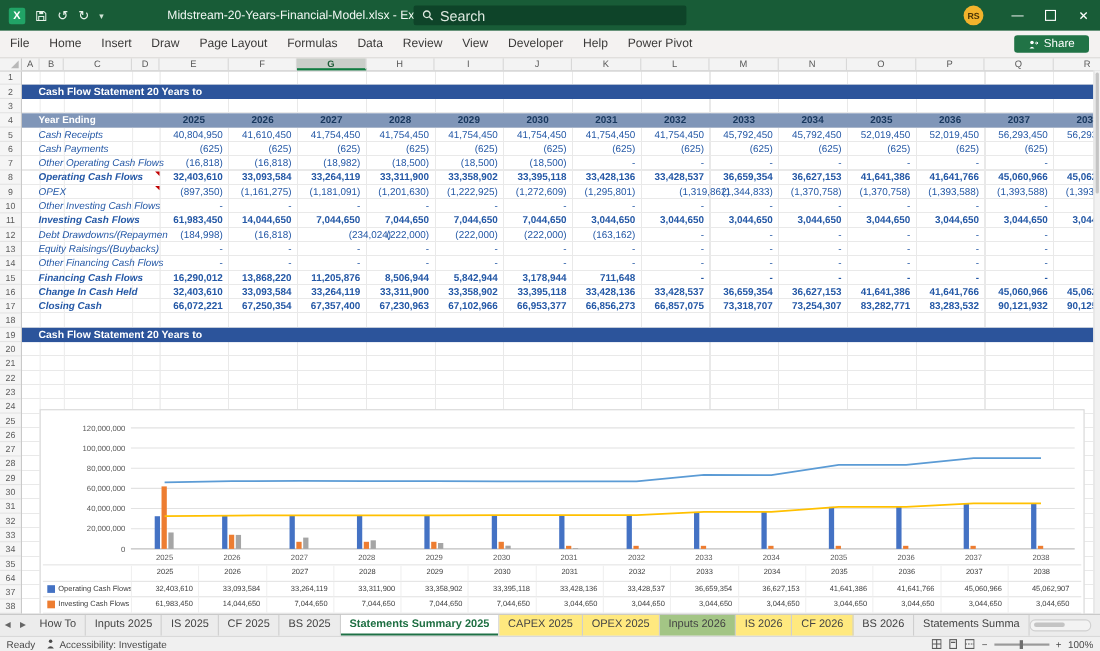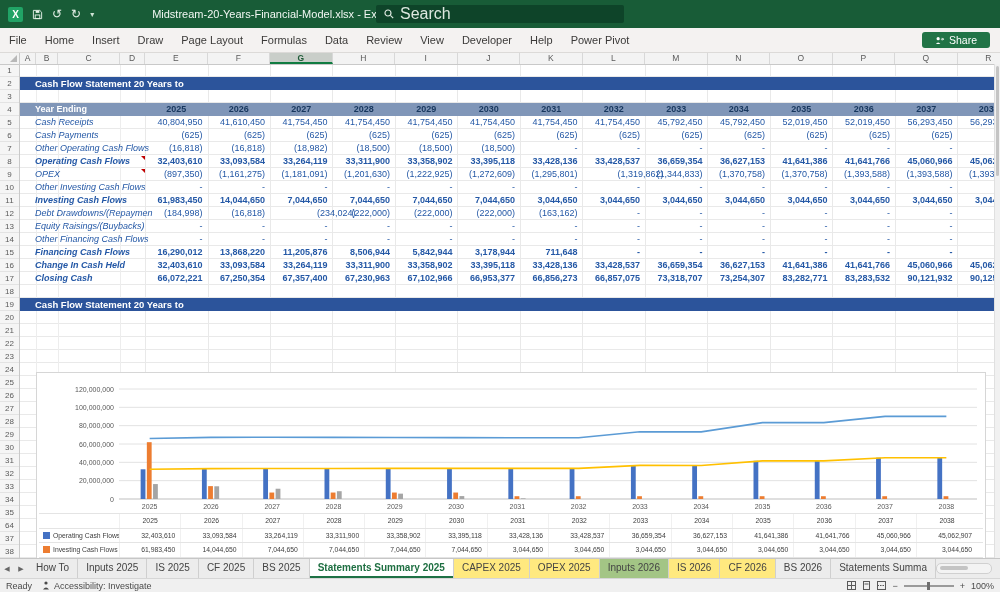--- a/index.html
+++ b/index.html
@@ -10,21 +10,21 @@
   #titlebar{position:absolute;top:0;left:0;right:0;height:28px;background:#185C37;
             display:flex;align-items:center;color:#fff;z-index:10;}
   .tb-icons{display:flex;align-items:center;gap:9px;padding-left:8px;}
   .xl-icon{width:15px;height:15px;background:#21A366;border-radius:2px;color:#fff;
            font-weight:bold;font-size:10px;display:flex;align-items:center;justify-content:center;}
   .tb-glyph{font-size:12px;color:#E8F2EA;line-height:1;}
   .tb-caret{font-size:8px;color:#CFE3D5;}
   .tb-title{font-size:11px;margin-left:58px;white-space:nowrap;color:#F2F7F3;}
   #searchbox{position:absolute;left:50%;top:5px;transform:translateX(-50%);width:240px;height:18px;
              background:#0E4429;border-radius:2px;display:flex;align-items:center;
-             padding-left:8px;gap:6px;font-size:16px;color:#DDE8DF;}
+             padding-left:8px;gap:6px;font-size:13px;color:#DDE8DF;}
   .tb-right{margin-left:auto;display:flex;align-items:center;height:100%;}
   .avatar{width:18px;height:18px;border-radius:50%;background:#F2B32C;color:#4A3405;font-size:8px;
           font-weight:bold;display:flex;align-items:center;justify-content:center;margin-right:16px;}
   .winbtn{width:30px;height:28px;display:flex;align-items:center;justify-content:center;
           font-size:11px;color:#fff;}
   .maxbox{width:8px;height:8px;border:1px solid #fff;display:block;}
 
   
   #ribbon{position:absolute;top:28px;left:0;right:0;height:24px;background:#F4F2F1;
           border-bottom:1px solid #DCDAD8;display:flex;align-items:center;z-index:10;}
@@ -124,20 +124,28 @@
     <span class="tb-glyph">↻</span>
     <span class="tb-caret">▾</span>
   </div>
   <span class="tb-title">Midstream-20-Years-Financial-Model.xlsx  -  Excel</span>
   <div id="searchbox">
     <svg width="10" height="10" viewBox="0 0 10 10">
       <circle cx="4" cy="4" r="3" fill="none" stroke="#DDE8DF" stroke-width="1.2"></circle>
       <line x1="6.4" y1="6.4" x2="9.2" y2="9.2" stroke="#DDE8DF" stroke-width="1.2"></line>
     </svg>
     <span>Search</span>
+  </div>
+  <div class="tb-right">
+    <span class="avatar">RS</span>
+    <span class="winbtn">—</span>
+    <span class="winbtn">
+        <span class="maxbox"></span>
+      </span>
+    <span class="winbtn">✕</span>
   </div>
 </div>
 
 <div id="ribbon">
   <div id="ribbon-tabs" style="display:flex;">
       <div class="rtab">File</div>
       <div class="rtab">Home</div>
       <div class="rtab">Insert</div>
       <div class="rtab">Draw</div>
       <div class="rtab">Page Layout</div>

